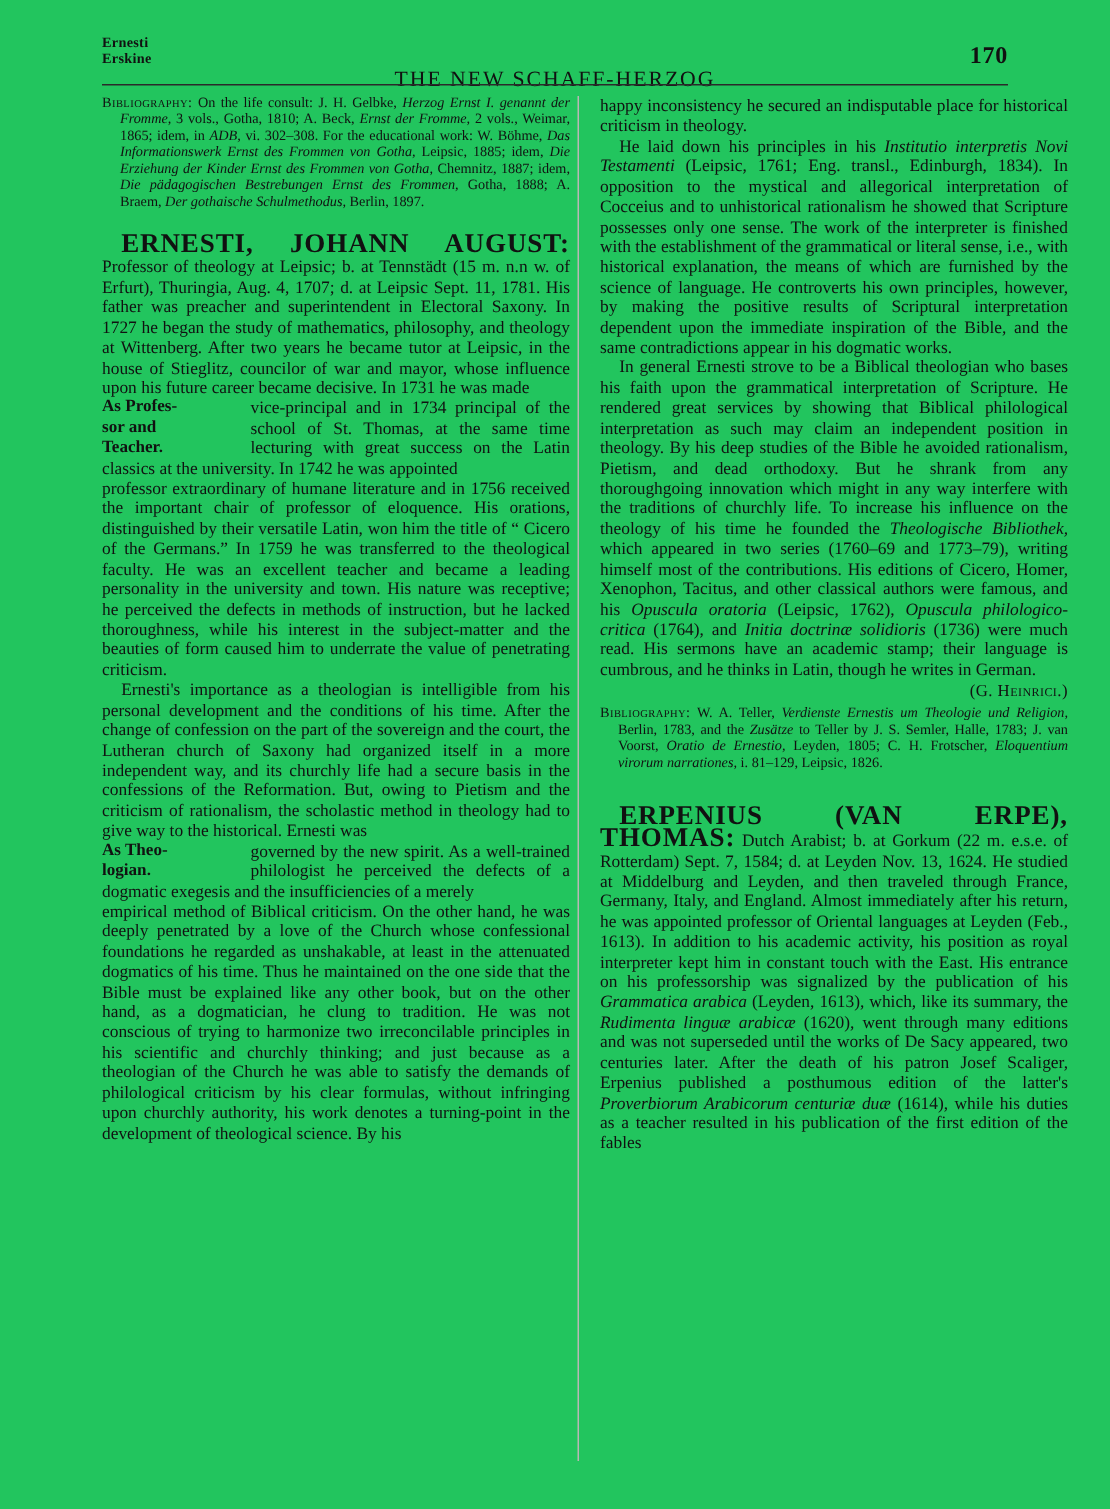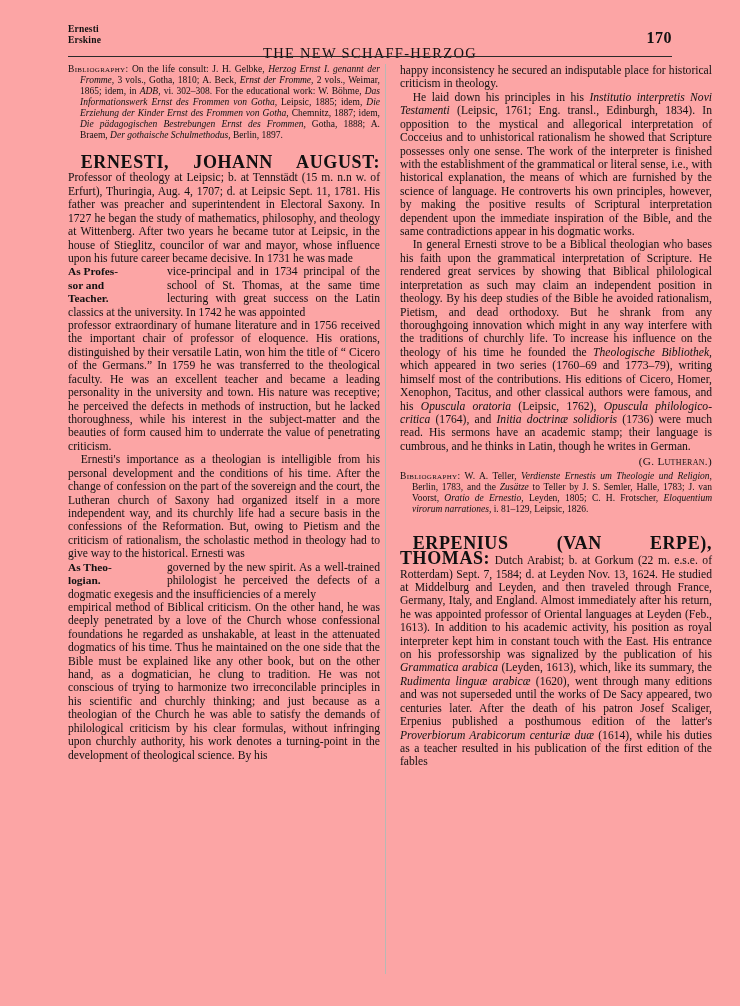--- a/index.html
+++ b/index.html
@@ -14,21 +14,21 @@
     font-family: "Liberation Serif", "DejaVu Serif", serif;
     color: #111111;
     overflow: hidden;
   }
 
   
   .page {
     position: absolute;
     left: 0; top: 0;
     width: 740px; height: 1006px;
-    background: #fca5a5;
+    background: #22c55e;
   }
 
   
   .runhead {
     position: absolute;
     left: 68px; top: 24px;
     width: 604px;
     height: 30px;
   }
   .runhead .left {
@@ -207,21 +207,21 @@
   </div>
 
   <div class="col col-right">
 
     <p class="noind">happy inconsistency he secured an indisputable place for historical criticism in theology.</p>
 
     <p><span>He laid down his principles in his </span><i>Institutio interpretis Novi Testamenti</i><span> (Leipsic, 1761; Eng. transl., Edinburgh, 1834).  In opposition to the mystical and allegorical interpretation of Cocceius and to unhistorical rationalism he showed that Scripture possesses only one sense.  The work of the interpreter is finished with the establishment of the grammatical or literal sense, i.e., with historical explanation, the means of which are furnished by the science of language.  He controverts his own principles, however, by making the positive results of Scriptural interpretation dependent upon the immediate inspiration of the Bible, and the same contradictions appear in his dogmatic works.</span></p>
 
     <p><span>In general Ernesti strove to be a Biblical theologian who bases his faith upon the grammatical interpretation of Scripture.  He rendered great services by showing that Biblical philological interpretation as such may claim an independent position in theology.  By his deep studies of the Bible he avoided rationalism, Pietism, and dead orthodoxy.  But he shrank from any thoroughgoing innovation which might in any way interfere with the traditions of churchly life.  To increase his influence on the theology of his time he founded the </span><i>Theologische Bibliothek,</i><span> which appeared in two series (1760–69 and 1773–79), writing himself most of the contributions.  His editions of Cicero, Homer, Xenophon, Tacitus, and other classical authors were famous, and his </span><i>Opuscula oratoria</i><span> (Leipsic, 1762), </span><i>Opuscula philologico-critica</i><span> (1764), and </span><i>Initia doctrinæ solidioris</i><span> (1736) were much read.  His sermons have an academic stamp; their language is cumbrous, and he thinks in Latin, though he writes in German.</span></p>
 
-    <p class="byline">(G. Lutheran.)</p>
+    <p class="byline">(G. Heinrici.)</p>
 
     <p class="biblio"><span class="lbl">Bibliography:</span><span> W. A. Teller, </span><i>Verdienste Ernestis um Theologie und Religion,</i><span> Berlin, 1783, and the </span><i>Zusätze</i><span> to Teller by J. S. Semler, Halle, 1783; J. van Voorst, </span><i>Oratio de Ernestio,</i><span> Leyden, 1805; C. H. Frotscher, </span><i>Eloquentium virorum narrationes,</i><span> i. 81–129, Leipsic, 1826.</span></p>
 
     <div class="gap-m"></div>
 
 
     <div class="gap-m"></div>
 
     <p><span class="headword">ERPENIUS (VAN ERPE), THOMAS:</span><span> Dutch Arabist; b. at Gorkum (22 m. e.s.e. of Rotterdam) Sept. 7, 1584; d. at Leyden Nov. 13, 1624.  He studied at Middelburg and Leyden, and then traveled through France, Germany, Italy, and England.  Almost immediately after his return, he was appointed professor of Oriental languages at Leyden (Feb., 1613).  In addition to his academic activity, his position as royal interpreter kept him in constant touch with the East.  His entrance on his professorship was signalized by the publication of his </span><i>Grammatica arabica</i><span> (Leyden, 1613), which, like its summary, the </span><i>Rudimenta linguæ arabicæ</i><span> (1620), went through many editions and was not superseded until the works of De Sacy appeared, two centuries later.  After the death of  his patron Josef Scaliger, Erpenius published a posthumous edition of the latter's </span><i>Proverbiorum Arabicorum centuriæ duæ</i><span> (1614), while his duties as a teacher resulted in his publication of the first edition of the fables</span></p>
 

